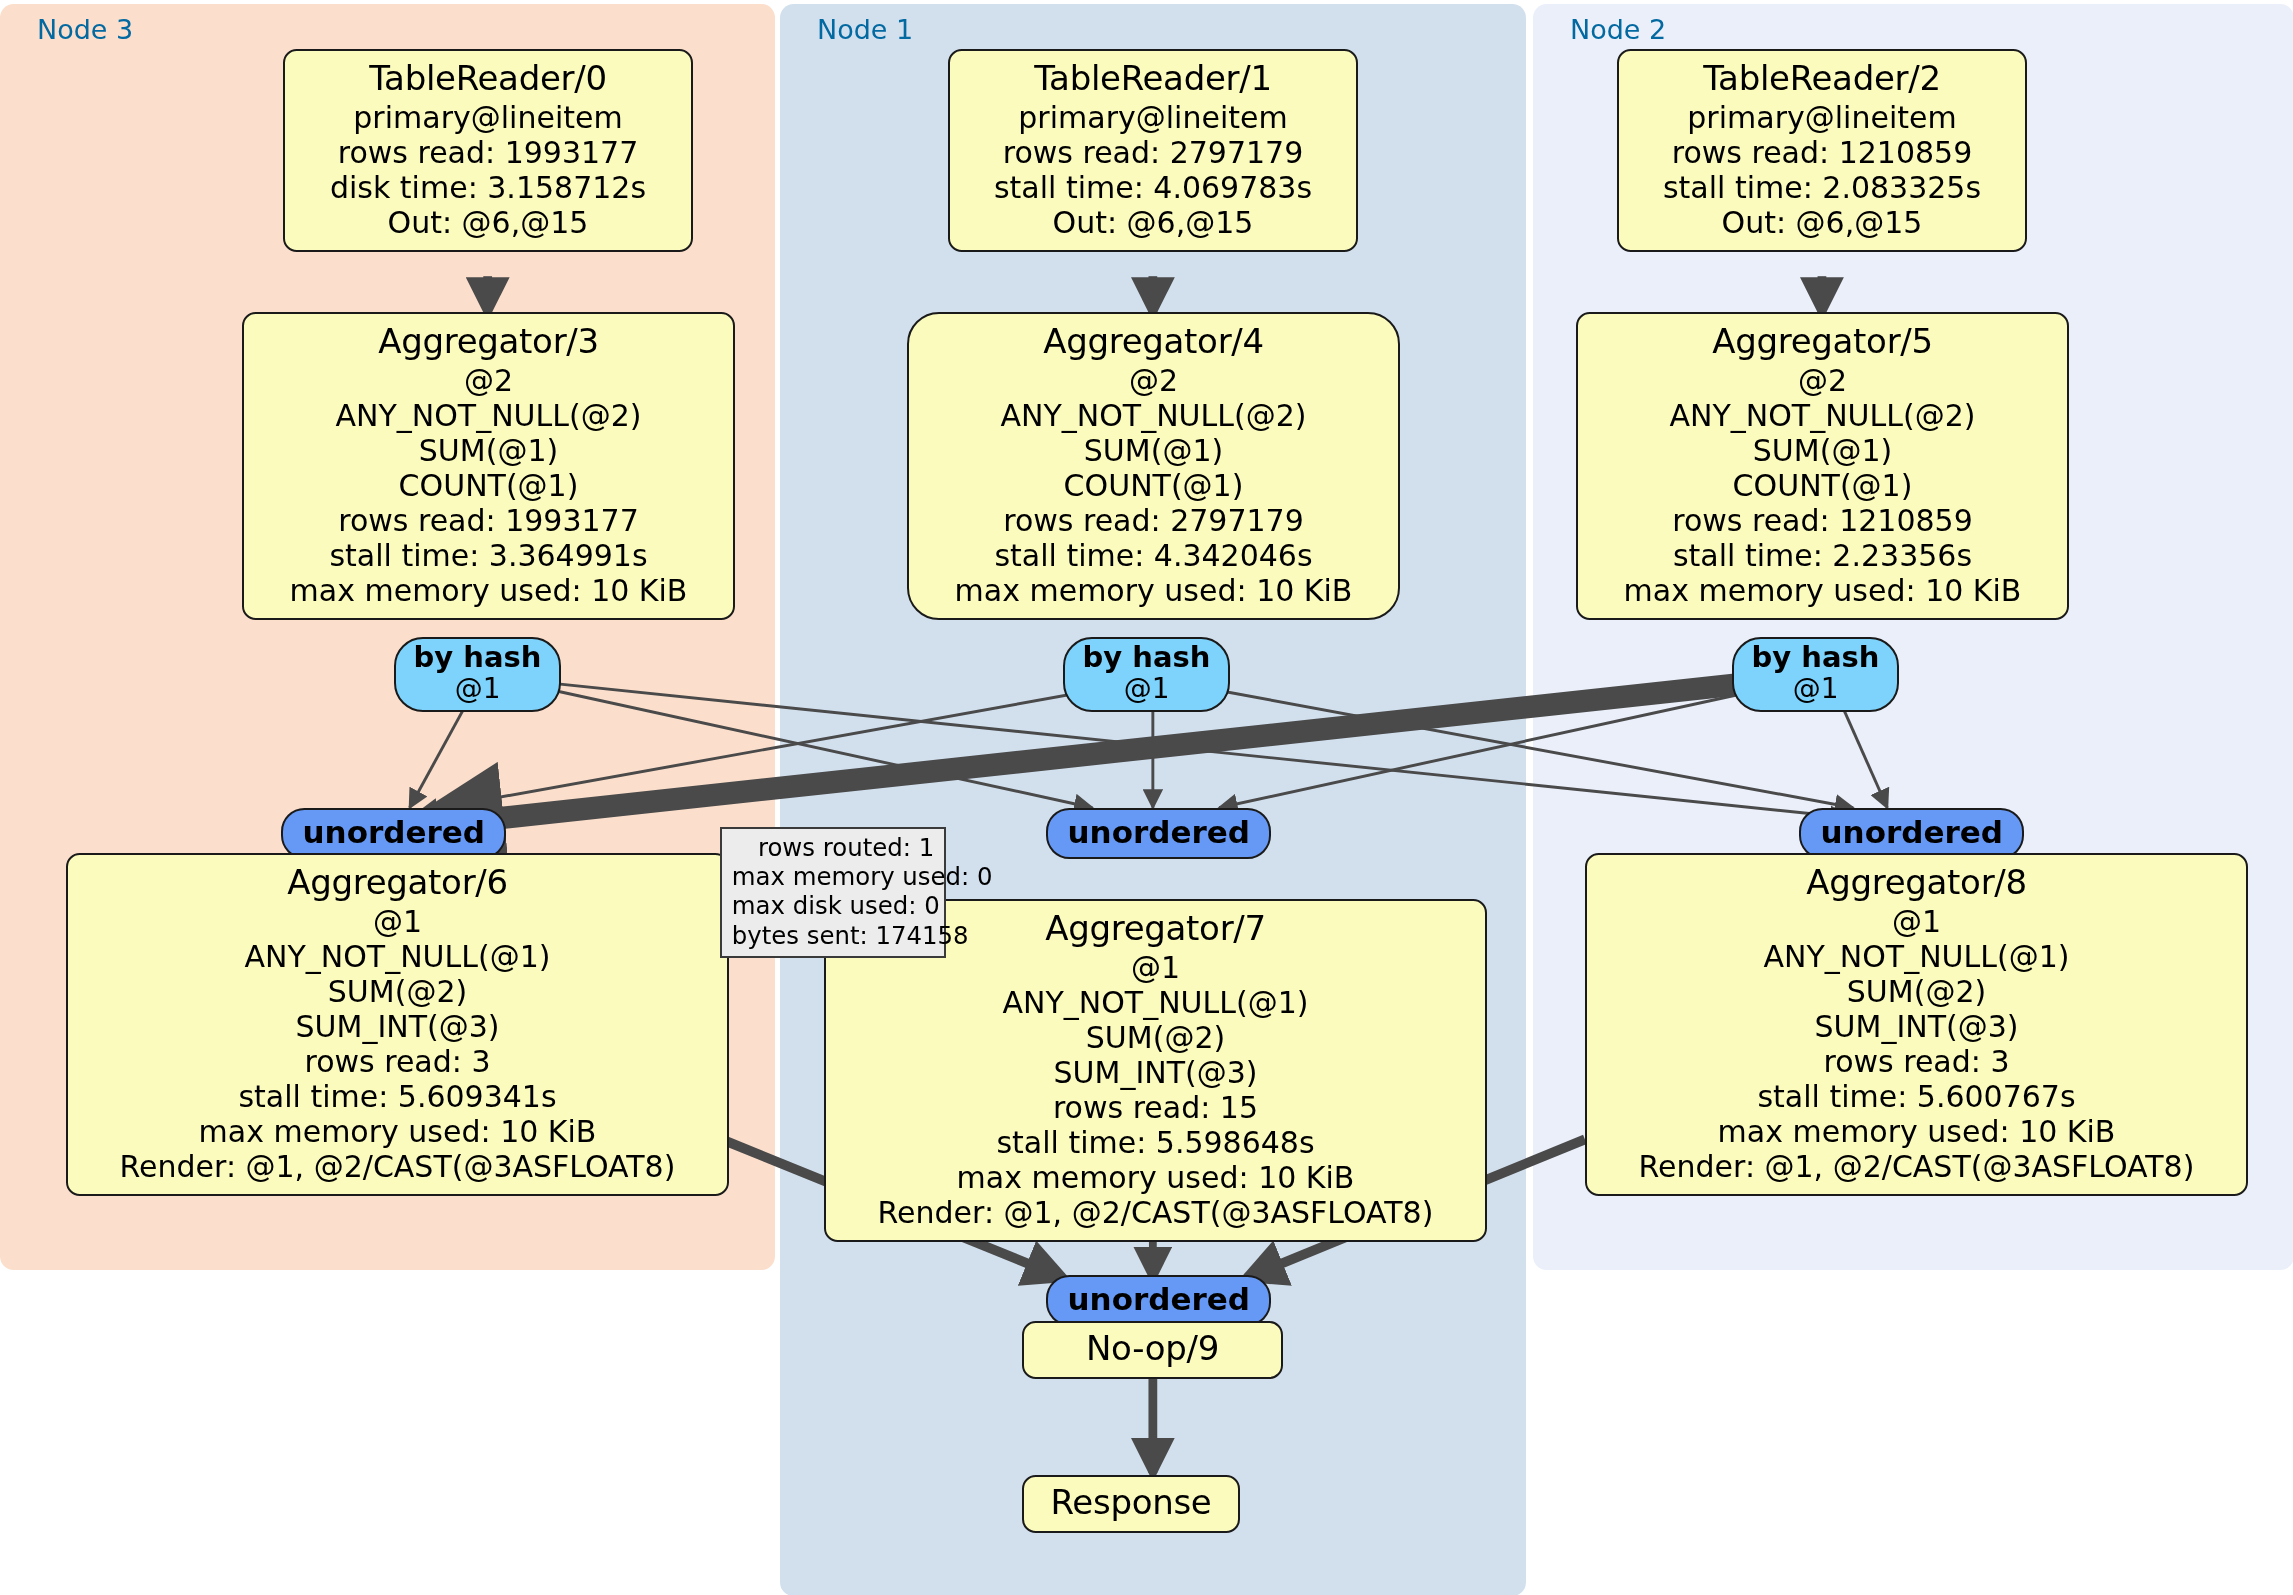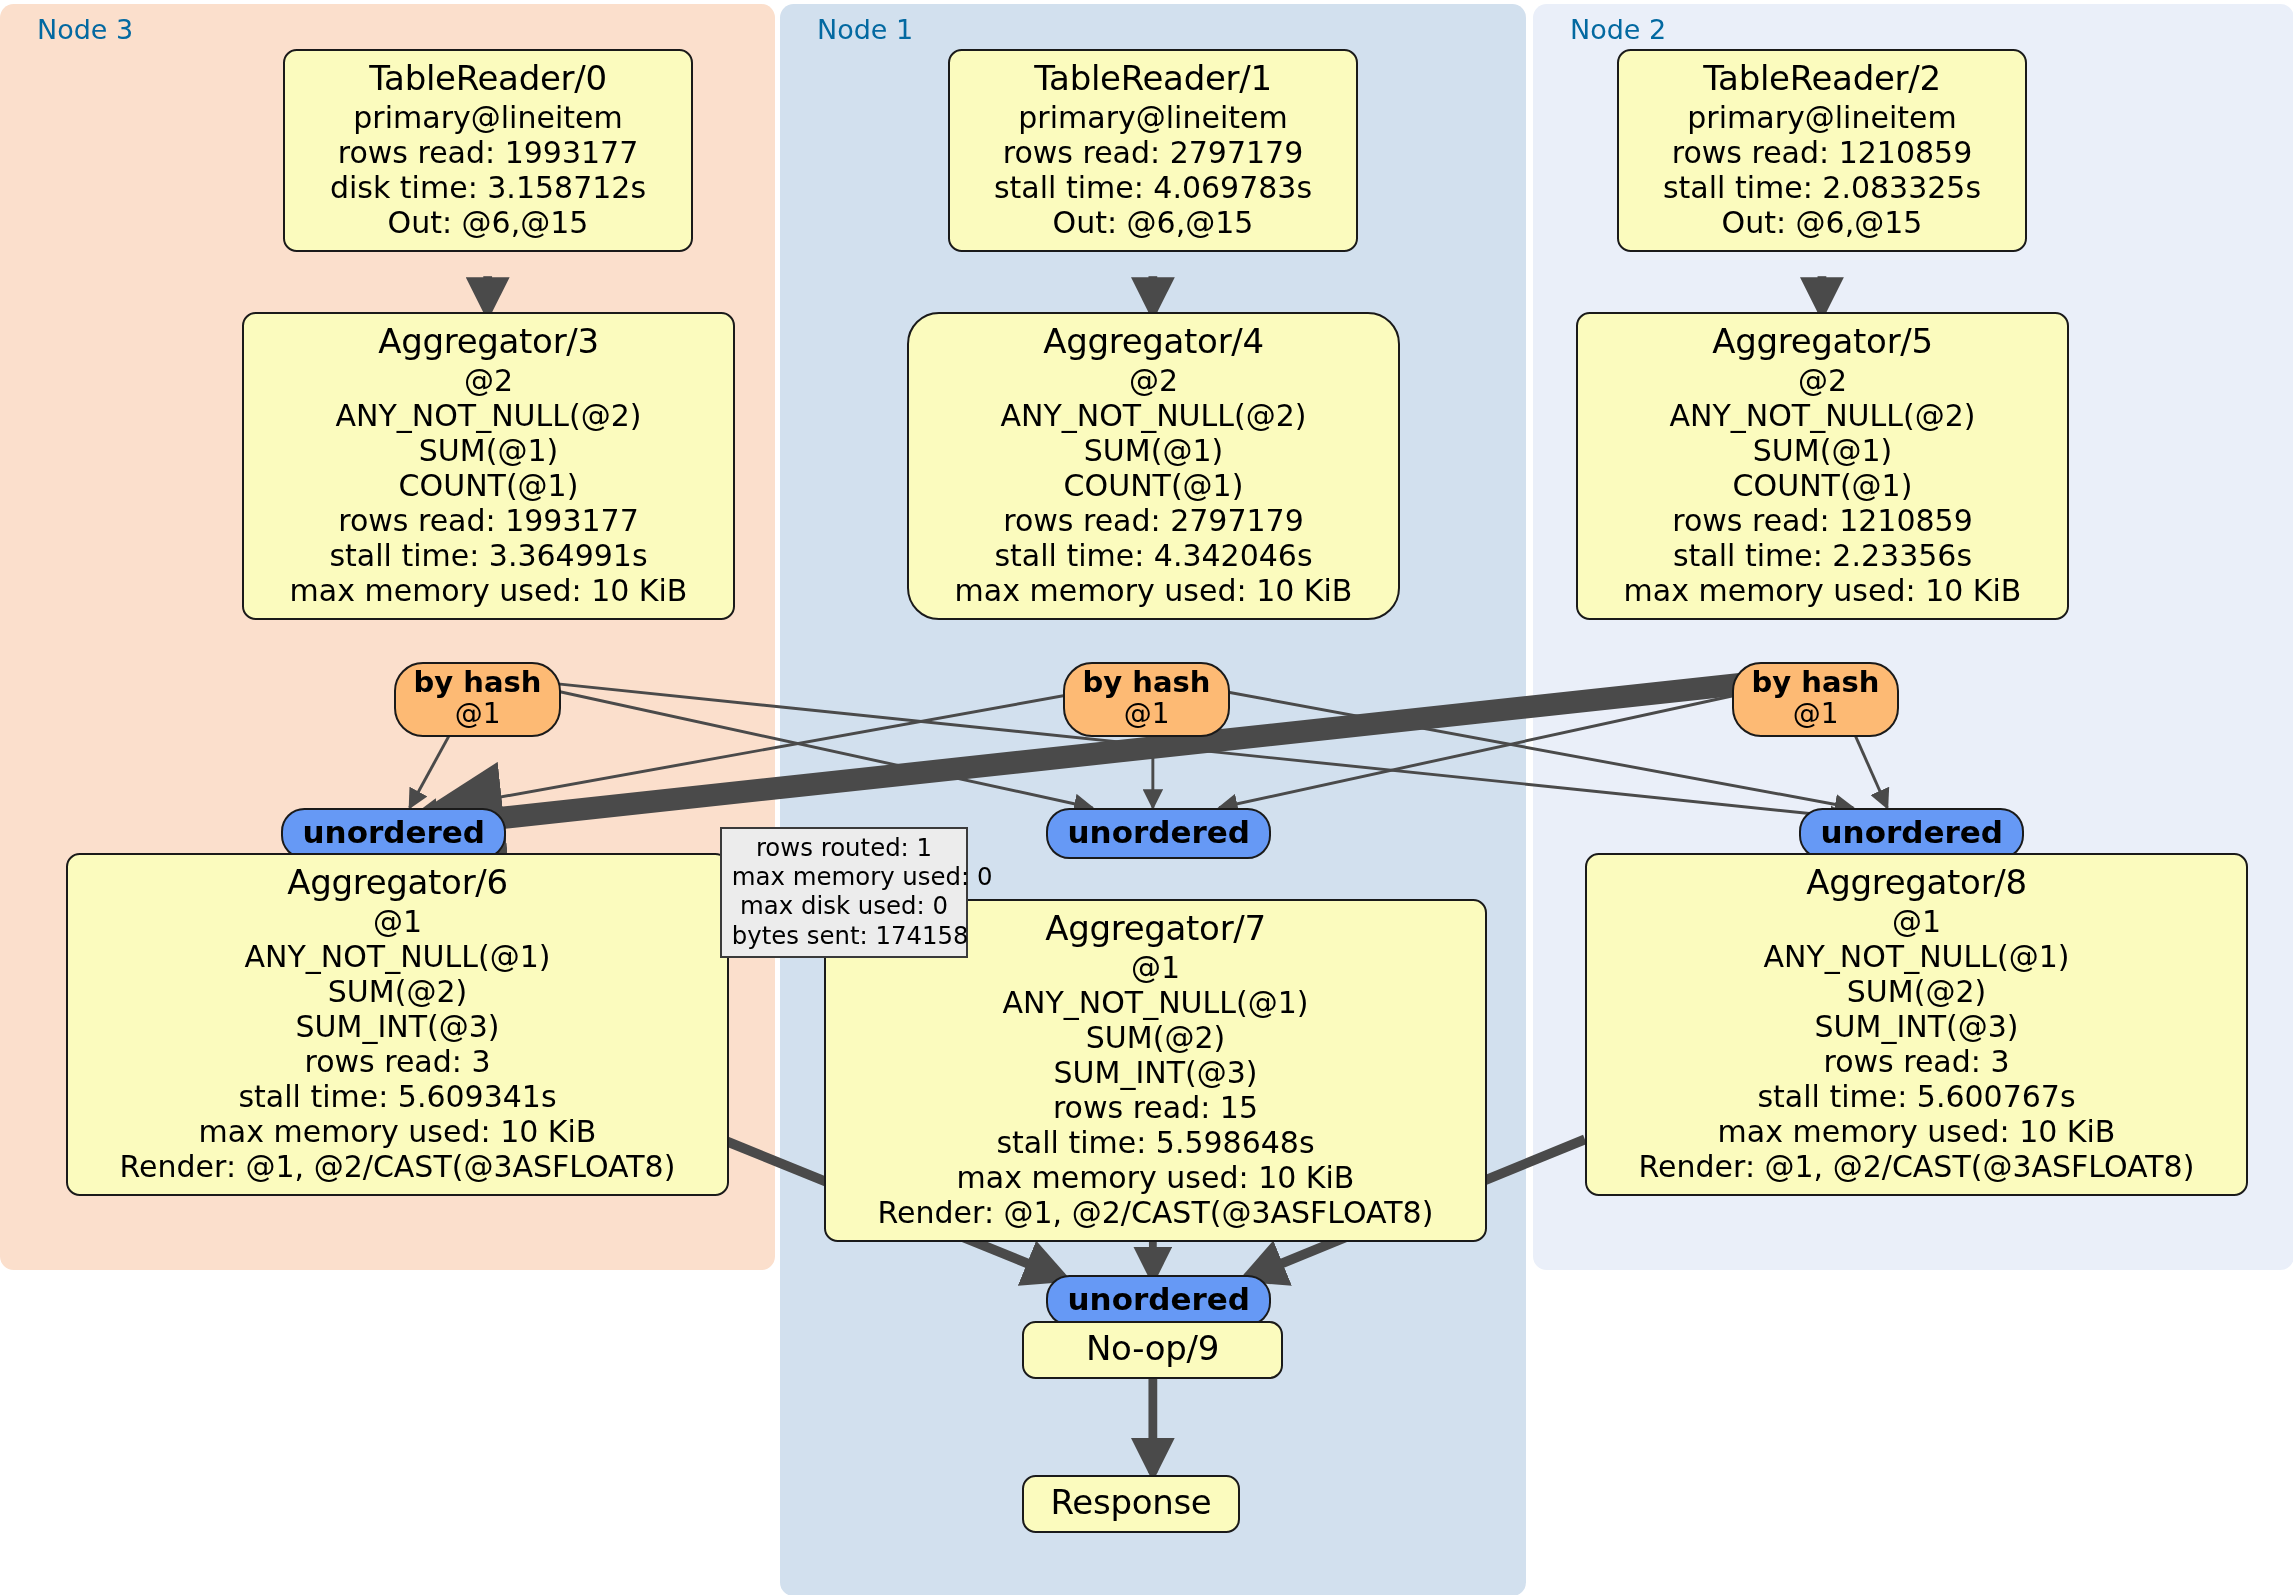--- a/index.html
+++ b/index.html
@@ -71,25 +71,24 @@
   
   .badge {
     position: absolute;
     box-sizing: border-box;
     border: 2.9px solid #1a1a1a;
     text-align: center;
     color: #000000;
     white-space: nowrap;
   }
   .badge.hash {
-    background: #fdba74;
+    background: #7dd3fc;
     border-radius: 29px;
     padding: 2.9px 17.6px 5.9px 17.6px;
     line-height: 1.1;
-    margin-top: 25px;
   }
   .badge.hash .bt {
     font-weight: bold;
     font-size: 29px;
   }
   .badge.hash .bs {
     font-size: 28px;
   }
   .badge.unordered {
     background: #6699f5;
@@ -276,21 +275,21 @@
     <div class="line">@1</div>
     <div class="line">ANY_NOT_NULL(@1)</div>
     <div class="line">SUM(@2)</div>
     <div class="line">SUM_INT(@3)</div>
     <div class="line">rows read: 3</div>
     <div class="line">stall time: 5.600767s</div>
     <div class="line">max memory used: 10 KiB</div>
     <div class="line">Render: @1, @2/CAST(@3ASFLOAT8)</div>
   </div>
 
-  <div class="stats" style="left:720px; top:827px; width:248px;text-align:center;">
+  <div class="stats" style="left:720px; top:827px; width:226px;">
     <div class="sline">rows routed: 1</div>
     <div class="sline">max memory used: 0</div>
     <div class="sline">max disk used: 0</div>
     <div class="sline">bytes sent: 174158</div>
   </div>
 
   <div class="badge unordered" style="left:1046px; top:1275px;">unordered</div>
 
   <div class="proc compact" style="left:1022px; top:1321px; width:261px;">
     <div class="title">No-op/9</div>

